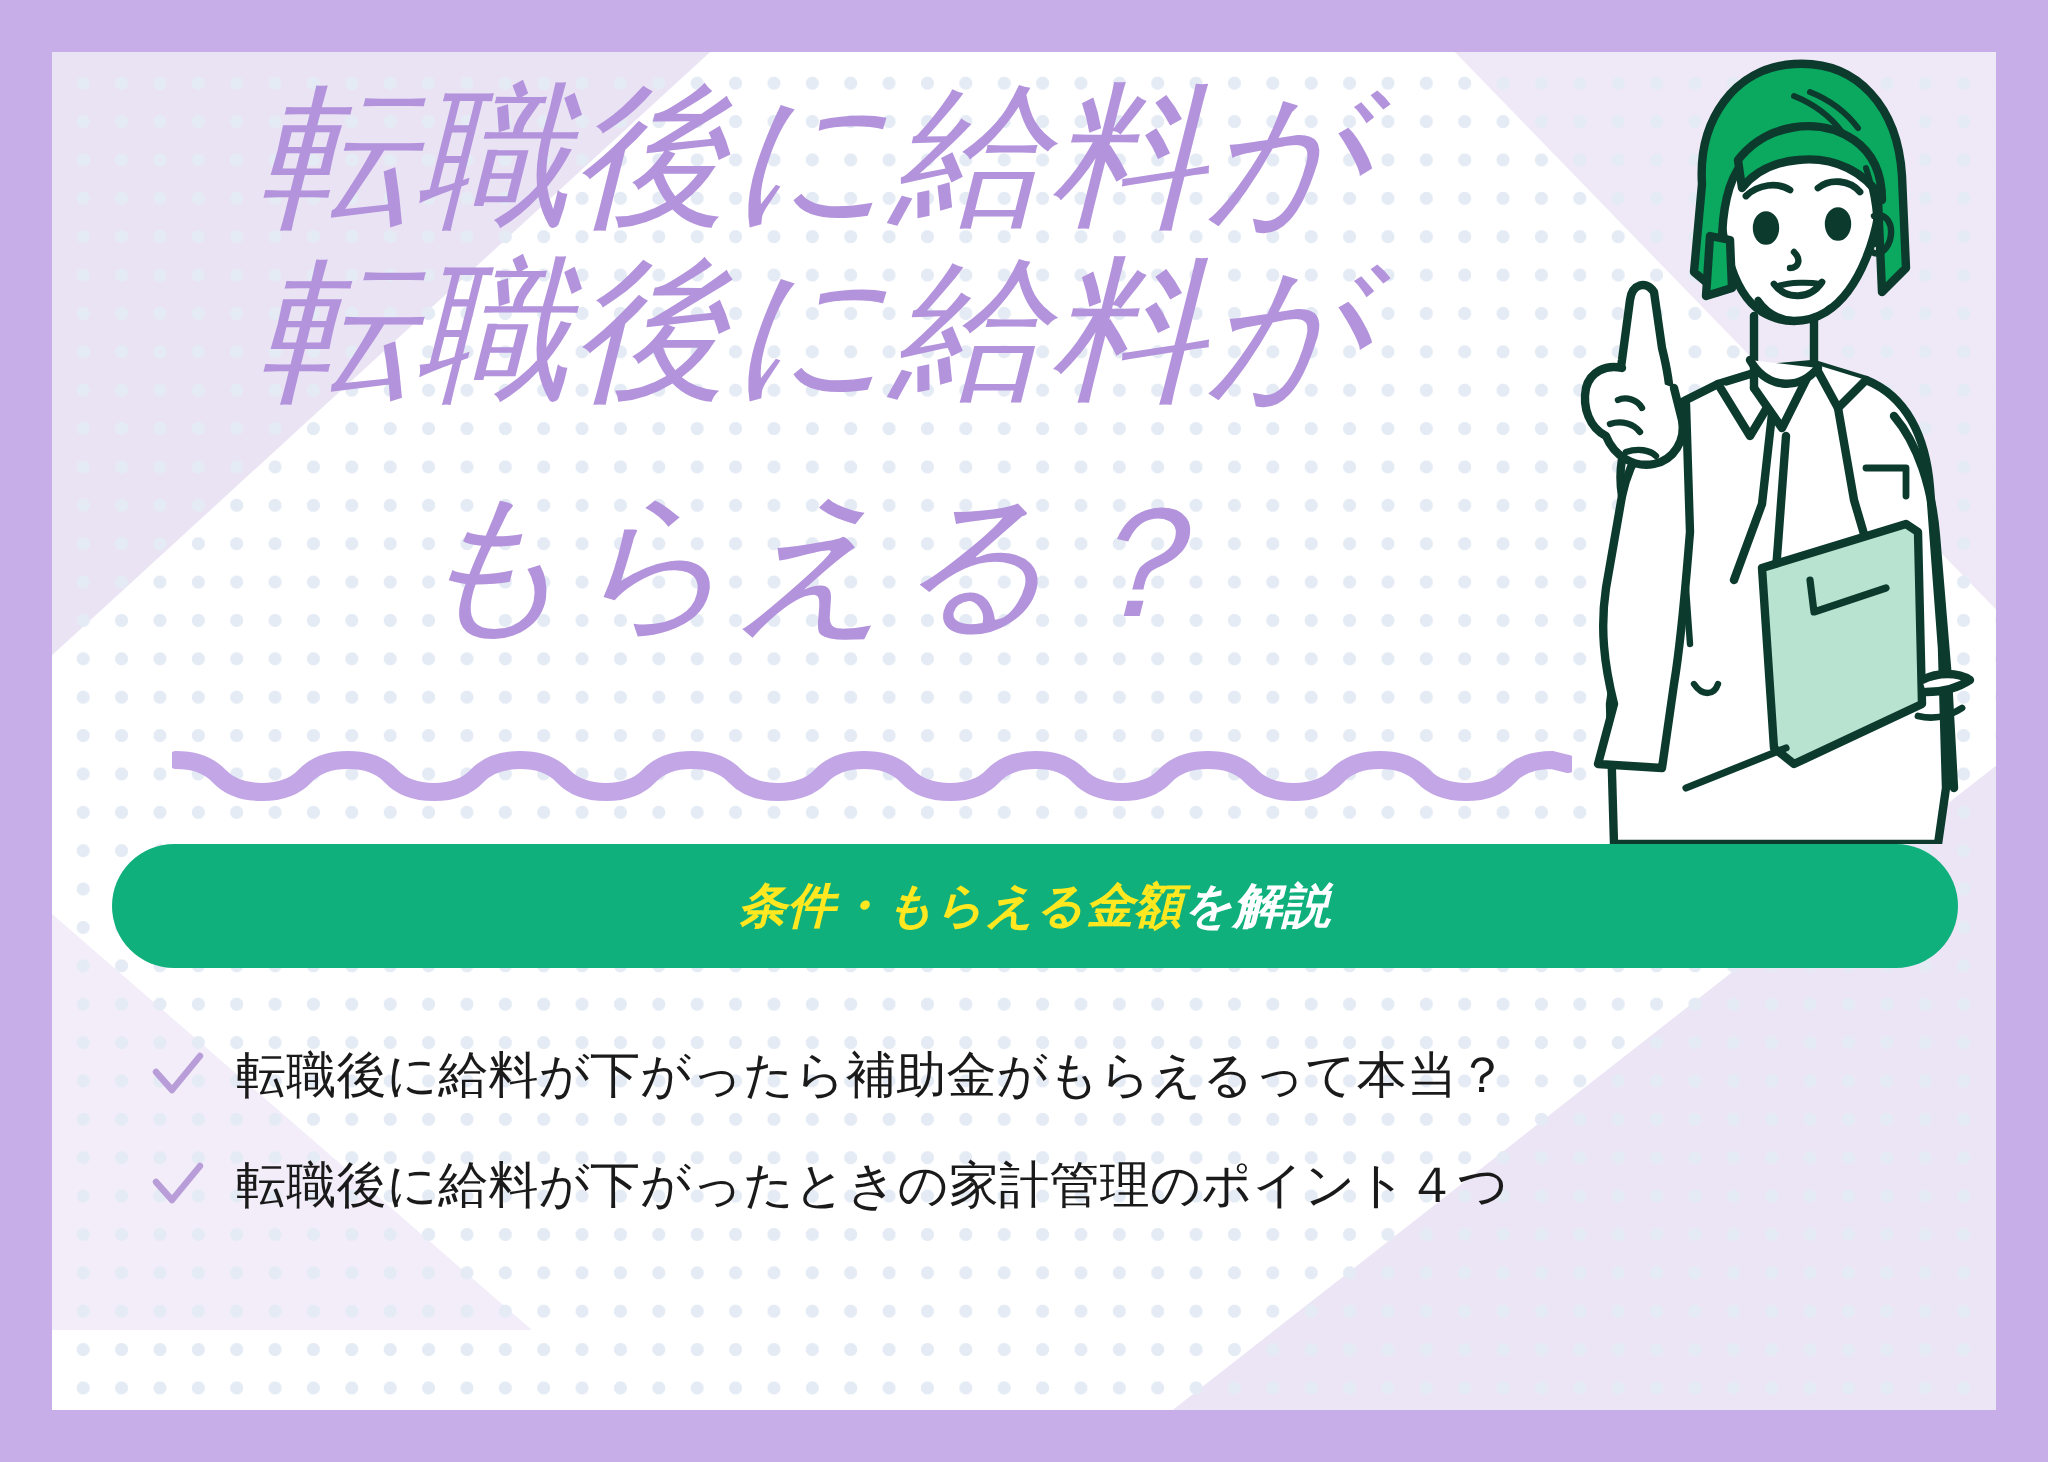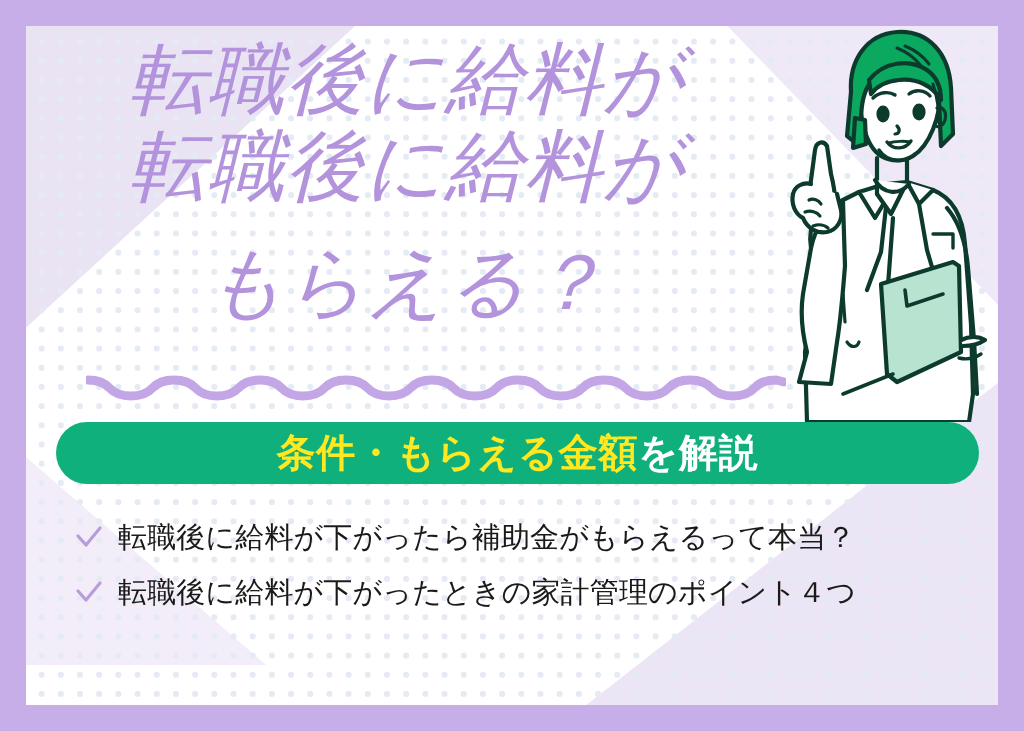--- a/index.html
+++ b/index.html
@@ -119,25 +119,26 @@
     width: 923px;
     height: 62px;
     background: #10b07c;
     border-radius: 34px;
     display: flex;
     align-items: center;
     justify-content: center;
     box-sizing: border-box;
   }
   .pill-text {
-    font-size: 39px;
+    font-size: 24px;
     font-weight: bold;
     letter-spacing: 0.02em;
     white-space: nowrap;
     font-family: "DejaVu Sans", "Liberation Sans", sans-serif;
+    font-style: italic;
   }
   .pill-hl { color: #ffe81f; }
   .pill-rest { color: #ffffff; }
 
   
   .bullets {
     position: absolute;
     left: 48px;
     top: 484px;
     width: 900px;
@@ -148,21 +149,21 @@
     height: 55px;
   }
   .check {
     flex: 0 0 auto;
     width: 30px;
     height: 30px;
     margin-right: 14px;
   }
   .bullet-text {
     color: #1a1a1a;
-    font-size: 29px;
+    font-size: 25px;
     letter-spacing: 0.005em;
     white-space: nowrap;
     font-family: "DejaVu Sans", "Liberation Sans", sans-serif;
   }
 
   
   .person {
     position: absolute;
     right: -4px;
     top: -4px;

